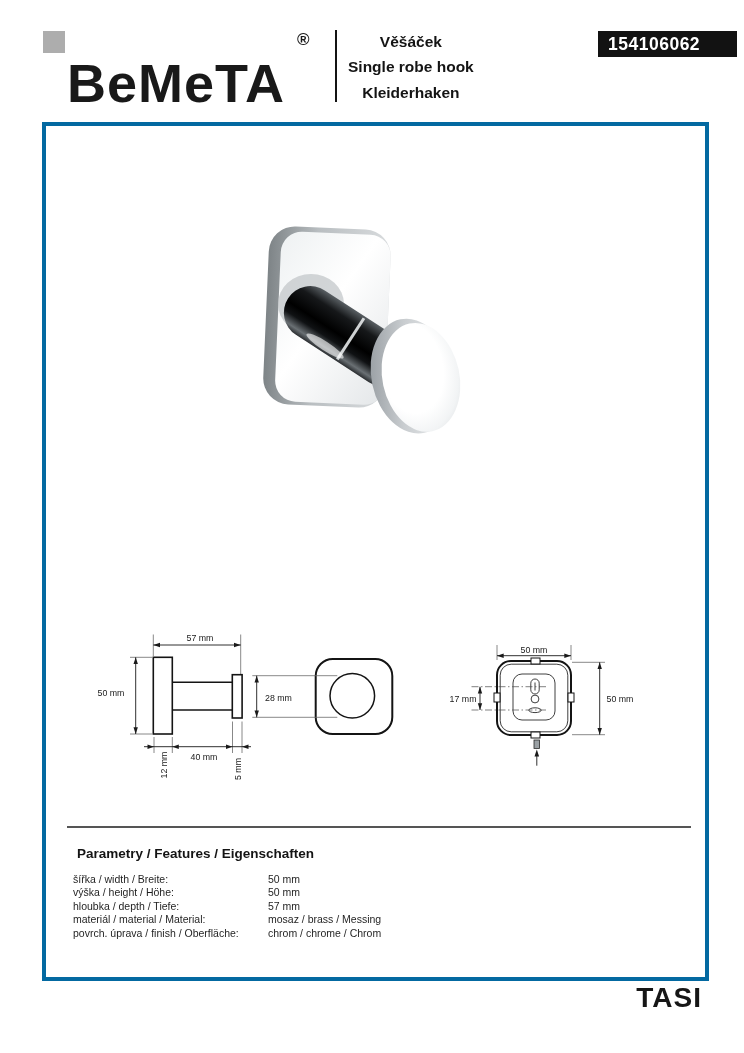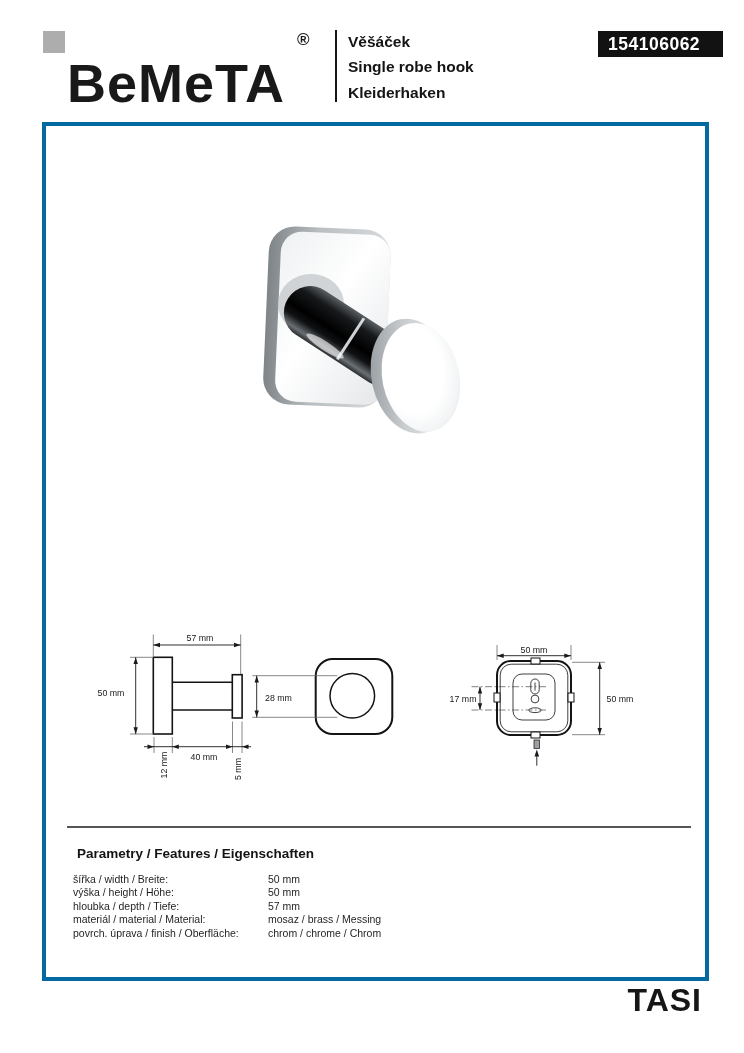--- a/index.html
+++ b/index.html
@@ -6,41 +6,41 @@
   .page{position:relative;width:744px;height:1053px;background:#fff;overflow:hidden;
         font-family:"Liberation Sans",sans-serif;color:#1a1a1a;}
 
   
   .logo-sq{position:absolute;left:43px;top:31px;width:22px;height:22px;background:#adadad;}
   .logo-text{position:absolute;left:67px;top:22px;font-size:54px;line-height:54px;
              font-weight:700;letter-spacing:1px;color:#191919;margin-top:34px;}
   .logo-reg{position:absolute;left:297px;top:30px;font-size:17px;font-weight:700;color:#191919;}
   .hdr-vline{position:absolute;left:335px;top:30px;width:2px;height:72px;background:#141414;}
   .titles{position:absolute;left:348px;top:29px;font-size:15.5px;font-weight:700;
-          line-height:25.3px;color:#141414;}
-  .code-badge{position:absolute;left:598px;top:31px;width:125px;height:26px;background:#121212;
+          line-height:25.3px;color:#141414;text-align:center;}
+  .code-badge{position:absolute;left:598px;top:31px;width:139px;height:26px;background:#121212;
               color:#fff;font-size:17.5px;font-weight:700;line-height:26px;
               padding-left:10px;box-sizing:border-box;letter-spacing:.5px;}
 
   
   .content-box{position:absolute;left:42px;top:122px;width:659px;height:851px;
                border:4px solid #0369a1;background:#fff;}
   .photo-svg{position:absolute;left:0;top:0;}
   .draw-svg{position:absolute;left:0;top:438px;}
 
   .rule{position:absolute;left:21px;top:700px;width:624px;height:2px;background:#555;}
   .params-heading{position:absolute;left:27px;top:716px;margin:4px;font-size:13.5px;
                   font-weight:700;color:#141414;}
   .params{position:absolute;left:27px;top:747px;font-size:10.5px;line-height:13.4px;color:#1f1f1f;}
   .prow{display:flex;}
   .plabel{width:195px;}
   .pvalue{}
 
   
-  .series{position:absolute;right:42px;top:982px;font-size:32px;font-weight:800;
+  .series{position:absolute;right:42px;top:982px;font-size:28px;font-weight:800;
           letter-spacing:1px;color:#161616;}
 
   
   .ext{stroke:#6a6a6a;stroke-width:.8;fill:none;}
   .dim{stroke:#1a1a1a;stroke-width:.9;fill:none;}
   .dd{stroke:#4a4a4a;stroke-width:.7;stroke-dasharray:7 2.5 1.5 2.5;fill:none;}
   .obj{stroke:#141414;stroke-width:1.6;fill:#fff;}
   .obj2{stroke:#141414;stroke-width:2;fill:#fff;}
   .obj15{stroke:#141414;stroke-width:1.5;fill:#fff;}
   .objthin{stroke:#2a2a2a;stroke-width:.9;fill:none;}

